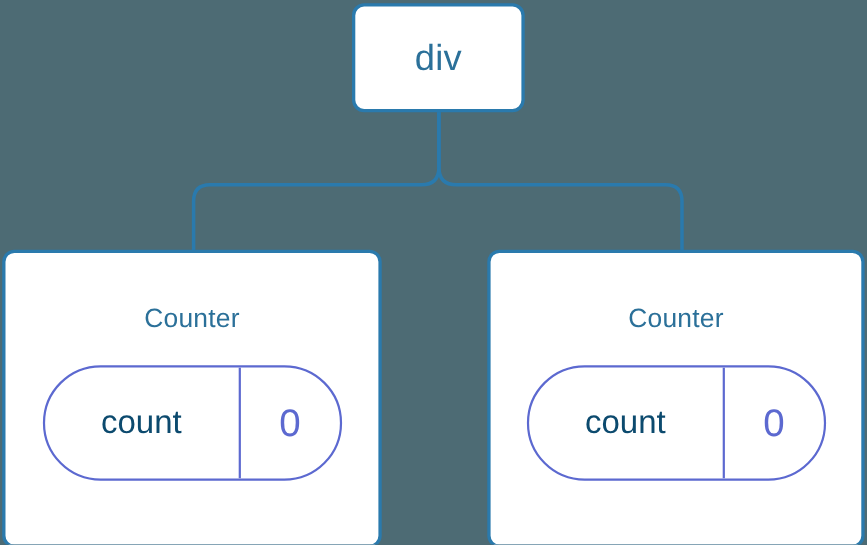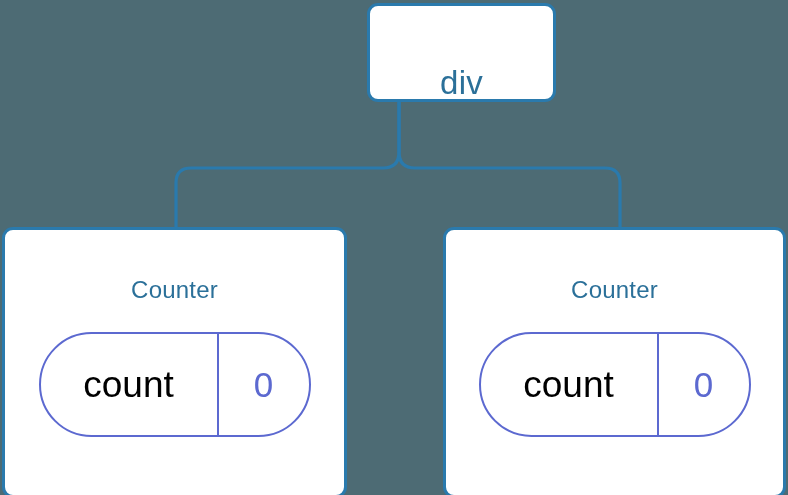--- a/index.html
+++ b/index.html
@@ -37,24 +37,23 @@
     border-radius: 11px;
     box-sizing: border-box;
     display: flex;
     flex-direction: column;
     align-items: center;
   }
 
   .node-root {
     left: 320px;
     top: 3px;
-    width: 189px;
+    width: 157px;
     height: 99px;
-    justify-content: flex-end;
-    margin-left: 47px;
+    justify-content: center;
   }
   .node-root .node-title {
     font-size: 33px;
     color: #2b7099;
     line-height: 1;
     letter-spacing: 0.2px;
   }
 
   .node-child {
     top: 227px;
@@ -98,22 +97,22 @@
     box-sizing: border-box;
   }
   .pill-right {
     width: 90px;
     display: flex;
     align-items: center;
     justify-content: center;
     box-sizing: border-box;
   }
   .pill-key {
-    font-size: 37px;
-    color: #000000;
+    font-size: 30px;
+    color: #0c4a6e;
     line-height: 1;
   }
   .pill-val {
     font-size: 35px;
     color: #5c69d0;
     line-height: 1;
   }
 </style>
 </head>
 <body>

